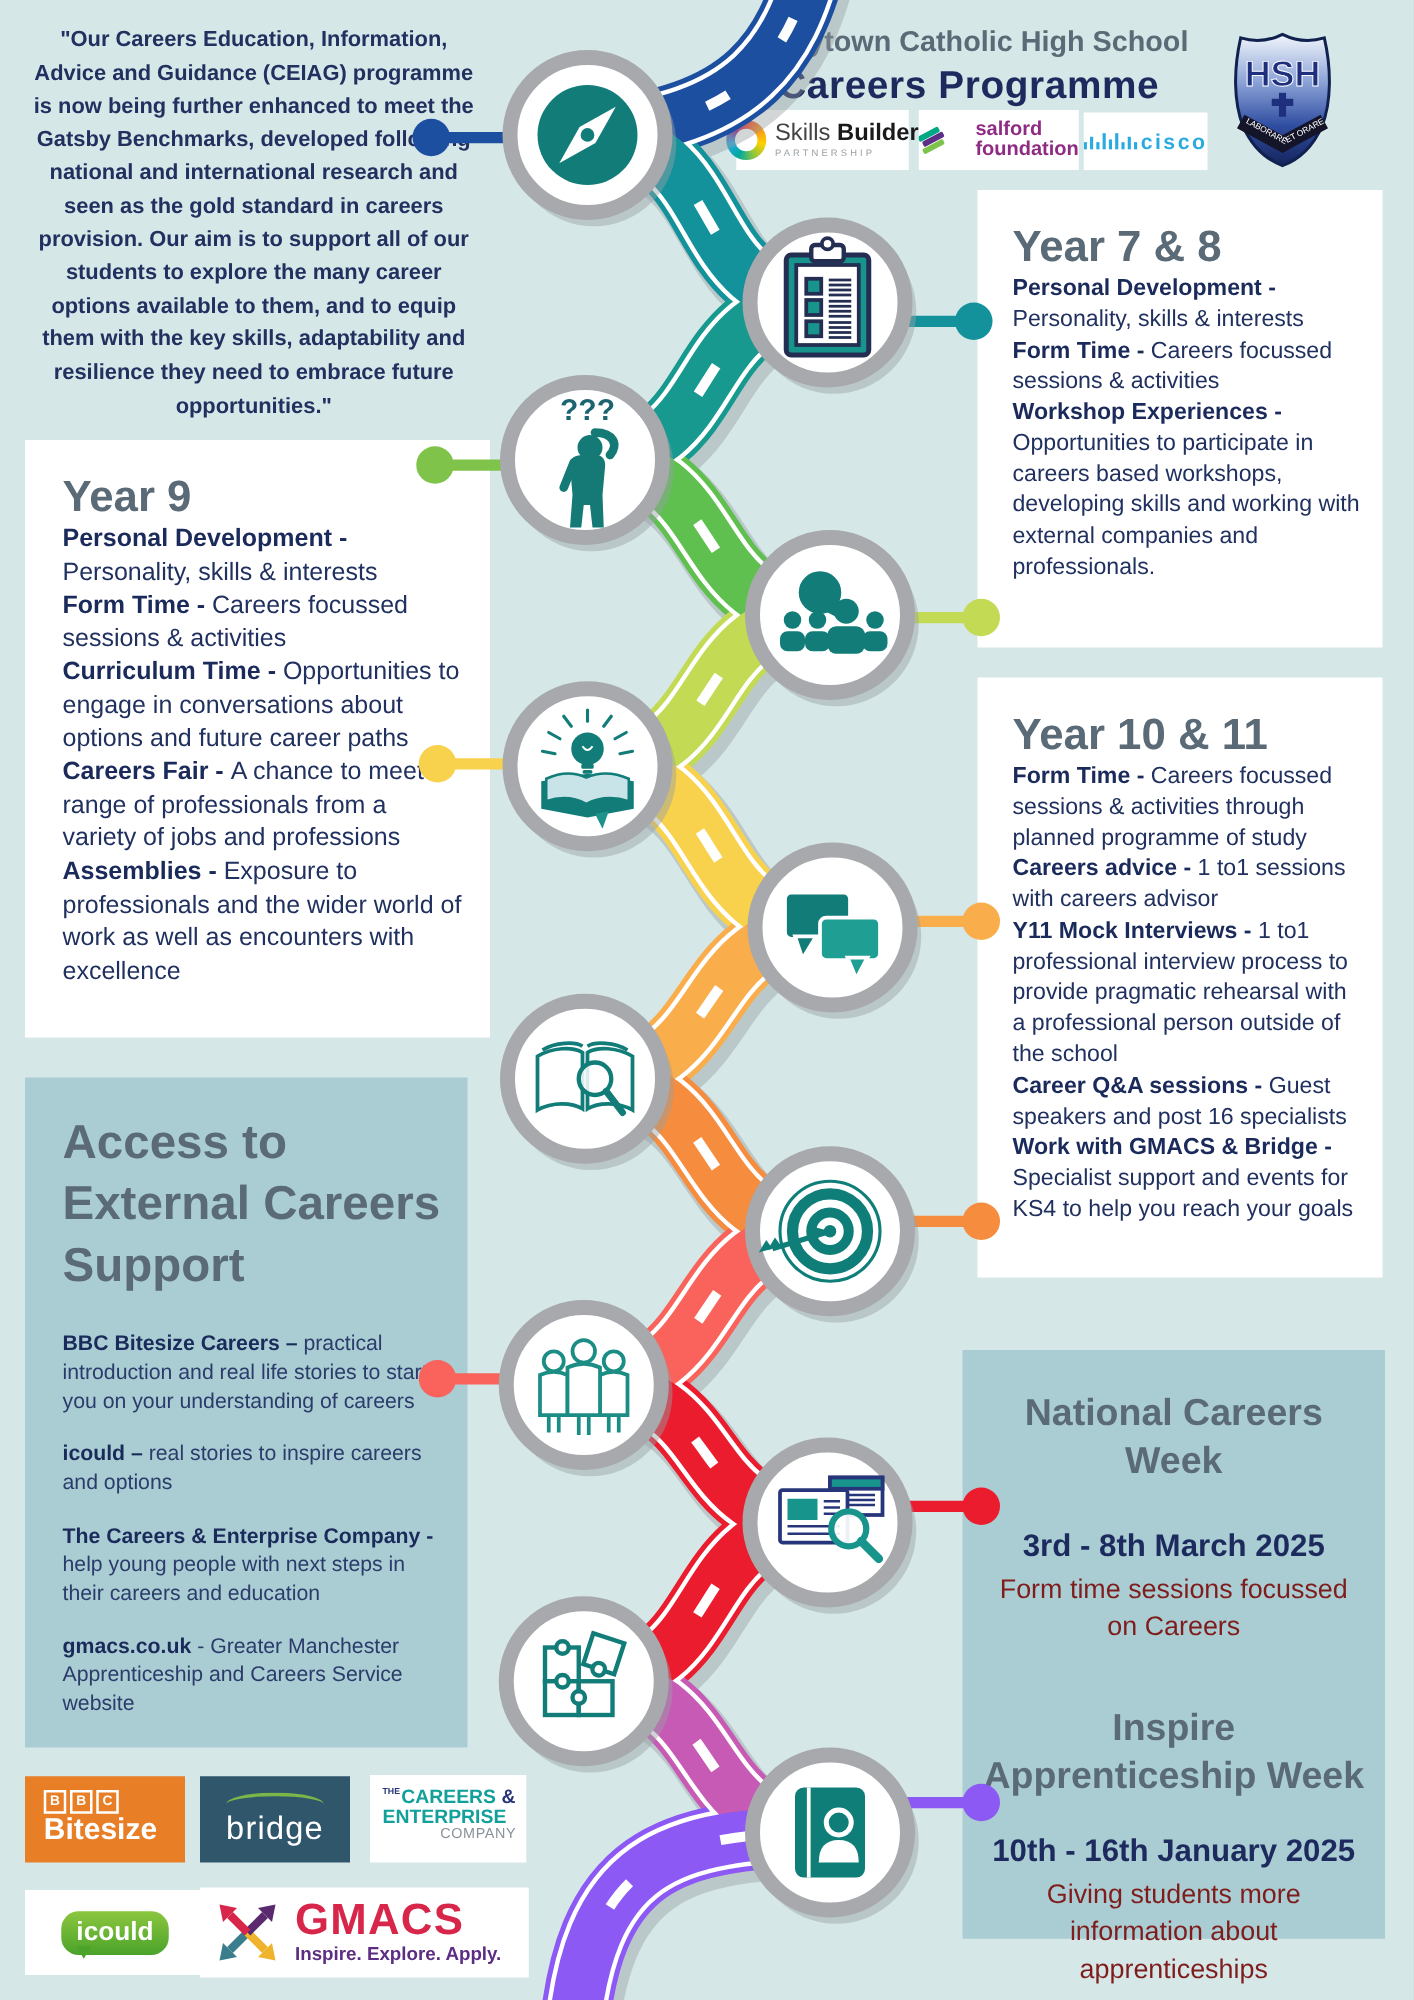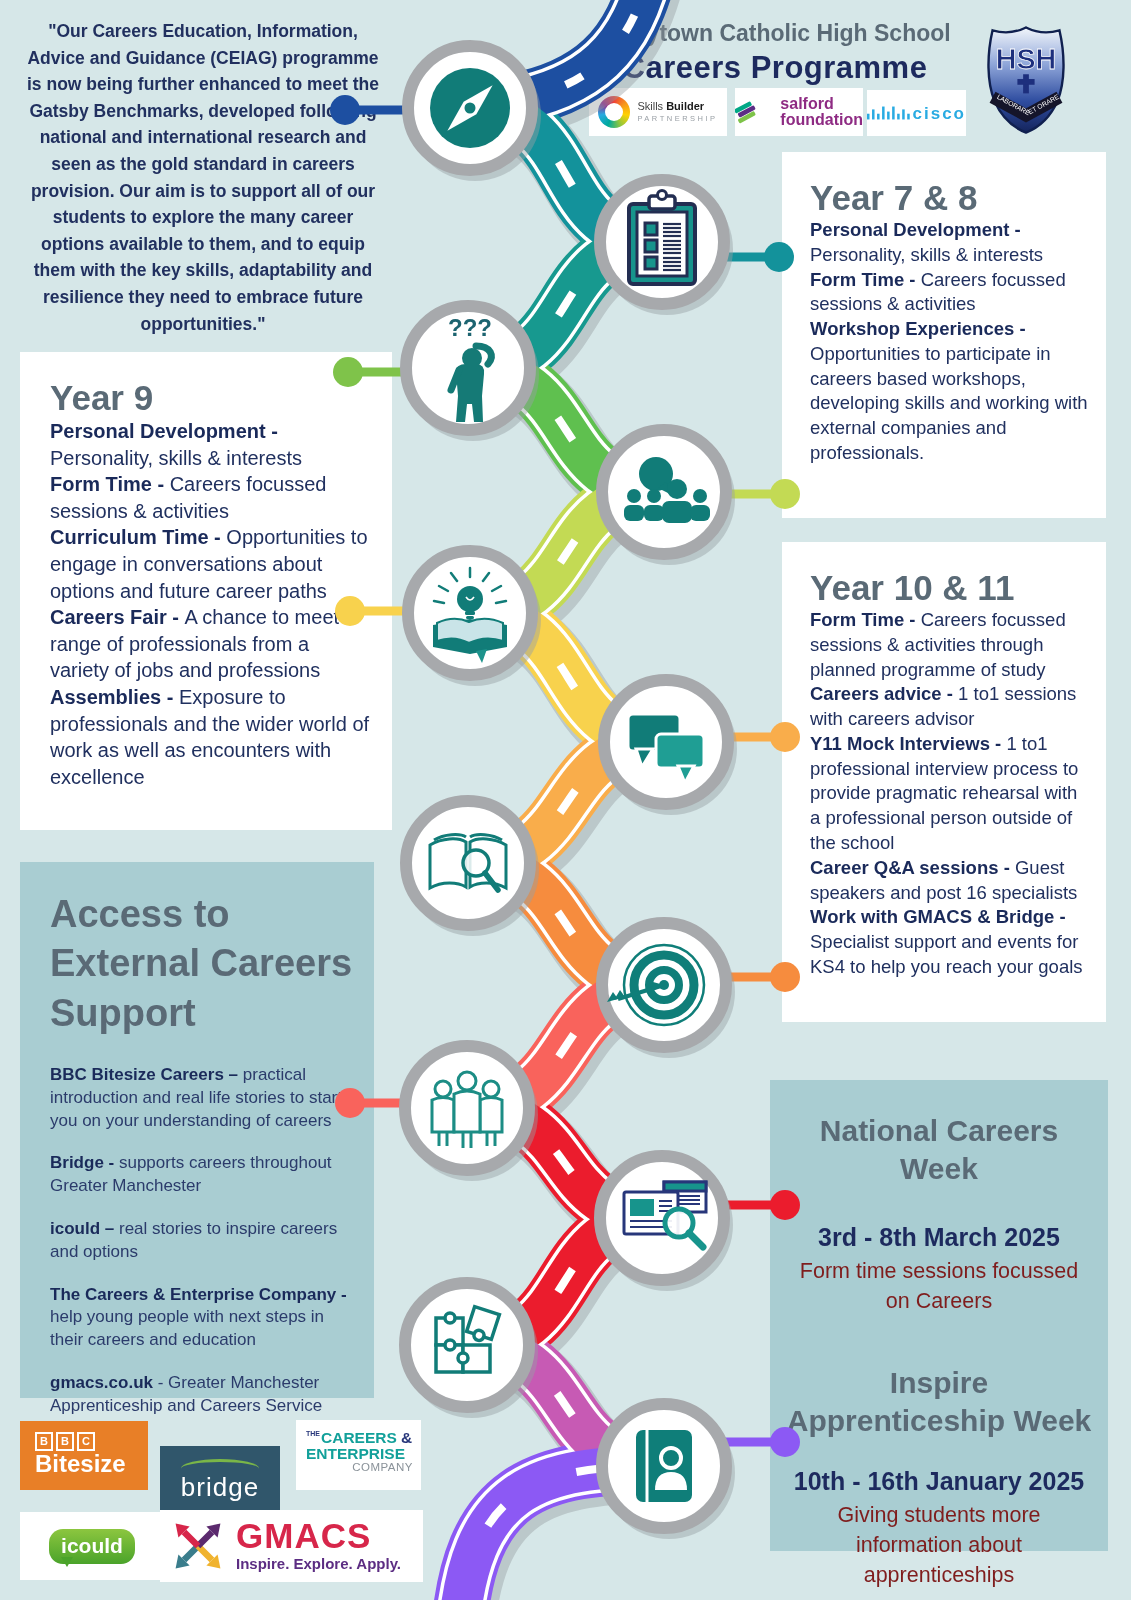--- a/index.html
+++ b/index.html
@@ -16,21 +16,21 @@
   .hdr{left:570px;top:20px;width:410px;text-align:center;}
   .hdr .school{font-size:23px;font-weight:bold;color:#5a6a76;}
   .hdr .prog{font-size:31px;font-weight:bold;color:#1d2a5e;margin-top:3px;letter-spacing:.5px;}
   
   .plogo{position:absolute;background:#fff;display:flex;align-items:center;justify-content:center;}
   .sb-box{left:589px;top:88px;width:138px;height:48px;gap:7px;}
   .sb-ring{width:32px;height:32px;border-radius:50%;flex:0 0 auto;position:relative;
            background:conic-gradient(#ef4136,#f7941d,#ffd200,#8dc63f,#00a99d,#27aae1,#92278f,#ef4136);}
   .sb-ring::after{content:"";position:absolute;inset:7px;background:#fff;border-radius:50%;}
   .sb-txt{line-height:1;}
-  .sb-l1{font-size:11px;color:#444;}
+  .sb-l1{font-size:19px;color:#444;}
   .sb-l1 b{color:#1a1a1a;}
   .sb-l2{font-size:7.5px;letter-spacing:2.5px;color:#9aa0a6;margin-top:3px;}
   .sf-box{left:735px;top:88px;width:128px;height:48px;gap:23px;}
   .sf-txt{line-height:1.02;font-size:16px;font-weight:bold;color:#8e2b83;}
   .cisco-box{left:867px;top:90px;width:99px;height:46px;flex-direction:row;gap:1px;}
   .cisco-word{font-size:17px;font-weight:bold;color:#29abe2;letter-spacing:2px;line-height:1;}
   
   .sec h2{margin:0;font-weight:bold;color:#5a6a76;}
   .y78{left:782px;top:152px;width:324px;height:366px;padding:26px 18px 0 28px;}
   .y9{left:20px;top:352px;width:372px;height:478px;padding:26px 22px 0 30px;}
@@ -48,21 +48,21 @@
   .ntitle{font-size:30px;font-weight:bold;color:#5a6a76;line-height:1.28;}
   .ndate{font-size:25px;font-weight:bold;color:#1d2a5e;margin-top:34px;}
   .nbody{font-size:21.5px;color:#7f1d1d;line-height:1.4;margin-top:4px;}
   .gap-naw{margin-top:48px;}
   
   .bbc{left:20px;top:1421px;width:128px;height:69px;background:#e87f27;padding:10px 0 0 15px;}
   .bbc-blocks span{display:inline-block;border:2px solid #fff;color:#fff;font-weight:bold;
                    font-size:11px;line-height:1;padding:2px 3px;margin-right:3px;}
   .bbc-name{color:#fff;font-weight:bold;font-size:24px;line-height:1.1;}
   .bridge{left:160px;top:1421px;width:120px;height:69px;background:#30566b;display:flex;
-          flex-direction:column;align-items:center;justify-content:center;margin-top:25px;}
+          flex-direction:column;align-items:center;justify-content:center;}
   .bridge-arc{width:78px;height:16px;border-top:3px solid #7ab648;border-radius:50%;margin-bottom:-6px;}
   .bridge-name{color:#fff;font-size:26px;letter-spacing:1px;}
   .cec{left:296px;top:1420px;width:125px;height:70px;background:#fff;padding:10px 8px 0 10px;line-height:1.02;}
   .cec .l1{font-size:15.5px;font-weight:bold;color:#12a09a;}
   .cec .the{font-size:7px;color:#27367a;vertical-align:top;margin-right:1px;}
   .cec .amp{color:#27367a;}
   .cec .l3{font-size:11.5px;color:#8a9299;text-align:right;letter-spacing:.5px;}
   .icould{left:20px;top:1512px;width:144px;height:68px;background:#fff;display:flex;
           align-items:center;justify-content:center;}
   .icould-bub{position:relative;background:linear-gradient(#8cc63f,#4aa32a);border-radius:14px;
@@ -181,21 +181,20 @@
       <div><b>Careers advice - </b>1 to1 sessions with careers advisor</div>
       <div><b>Y11 Mock Interviews - </b>1 to1 professional interview process to provide pragmatic rehearsal with a professional person outside of the school</div>
       <div><b>Career Q&amp;A sessions - </b>Guest speakers and post 16 specialists</div>
       <div><b>Work with GMACS &amp; Bridge - </b>Specialist support and events for KS4 to help you reach your goals</div>
     </div>
   </div>
 
   <div class="box tealbox sec ext">
     <h2>Access to External Careers Support</h2>
     <div class="item"><b>BBC Bitesize Careers – </b>practical introduction and real life stories to start you on your understanding of careers</div>
-    <div class="item"><b>Bridge - </b>supports careers throughout Greater Manchester</div>
     <div class="item"><b>icould – </b>real stories to inspire careers and options</div>
     <div class="item"><b>The Careers &amp; Enterprise Company - </b>help young people with next steps in their careers and education</div>
     <div class="item"><b>gmacs.co.uk</b> - Greater Manchester Apprenticeship and Careers Service website</div>
   </div>
 
   <div class="box tealbox nat">
     <div class="ntitle">National Careers Week</div>
     <div class="ndate">3rd - 8th March 2025</div>
     <div class="nbody">Form time sessions focussed on Careers</div>
     <div class="ntitle gap-naw">Inspire Apprenticeship Week</div>

